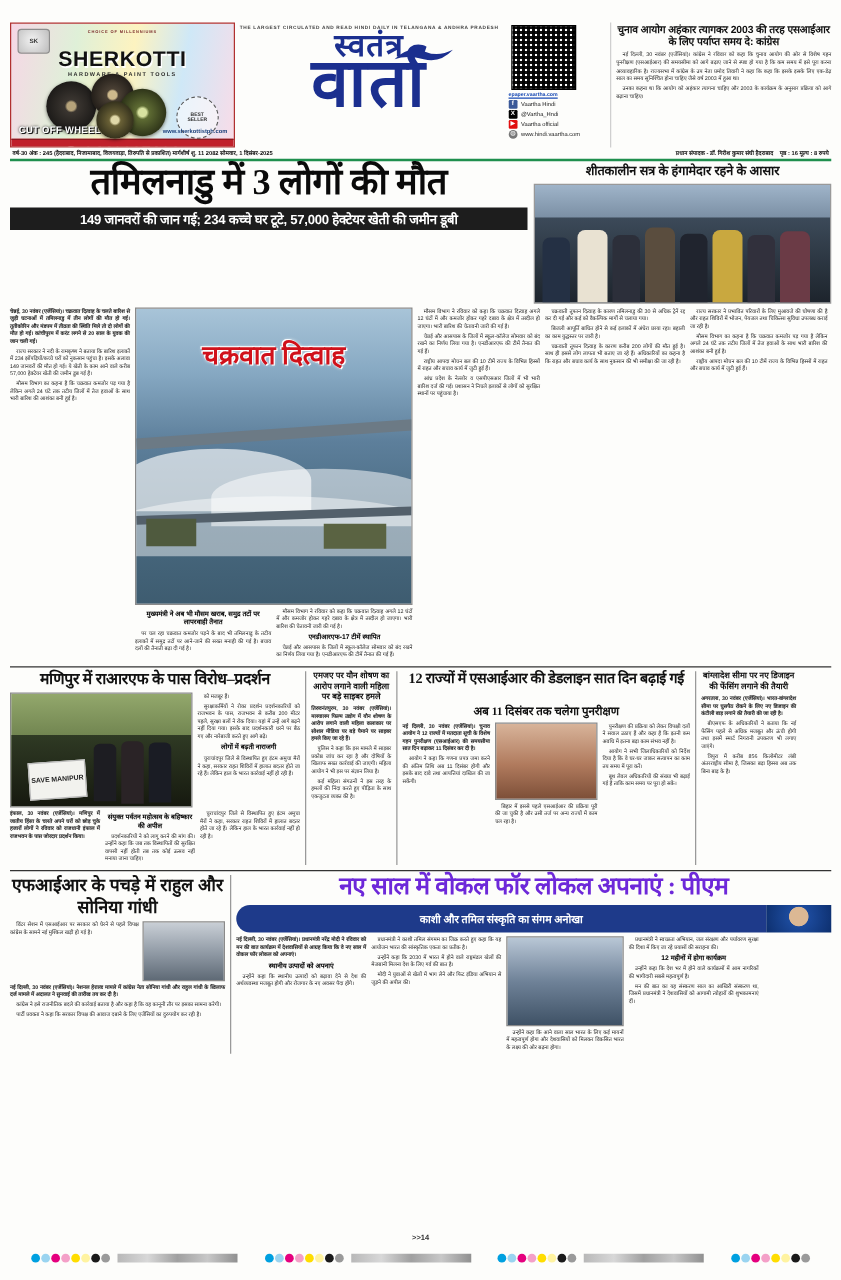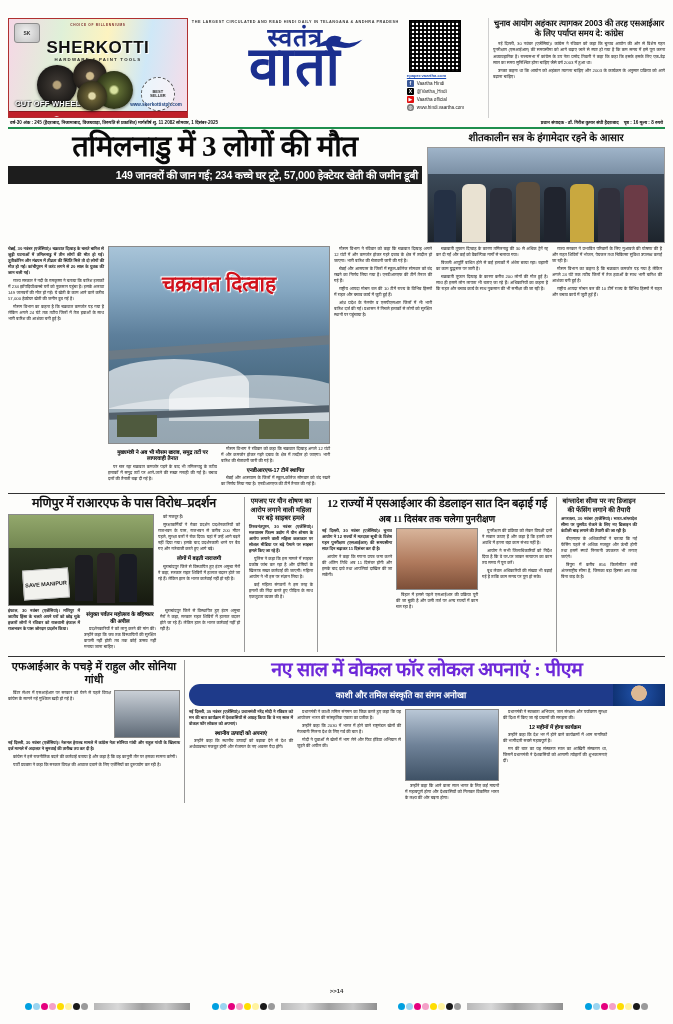--- a/index.html
+++ b/index.html
@@ -184,21 +184,21 @@
   .hero-row { display: flex; padding: 3px 8px 0 8px; gap: 5px; }
   .hero-left { flex: 1; }
   .hero-head {
     font-size: 29px; font-weight: bold; color: #0a0a0a;
     line-height: 1.02; letter-spacing: -.3px; text-align: center;
     font-family: "Liberation Serif","DejaVu Serif",serif;
   }
   .subhead-band {
     background: #1d1d1d; color: #fff;
     font-size: 10.5px; font-weight: bold;
-    padding: 2px 4px; margin-top: 4px; text-align: right;
+    padding: 2px 4px; margin-top: 4px; text-align: center;
     letter-spacing: -.2px; white-space: nowrap; overflow: hidden;
   }
   .hero-right { width: 238px; }
   .hr-head {
     font-size: 10.2px; font-weight: bold; text-align: center;
     color: #111; line-height: 1.15; letter-spacing: -.1px;
   }
   .hr-photo {
     margin-top: 3px; height: 96px; width: 100%;
     background: linear-gradient(#9fb4c9,#6b7f94 40%,#45525f);
@@ -213,21 +213,21 @@
   .col { font-size: 4.25px; line-height: 1.42; color: #1a1a1a; text-align: justify; }
   .col p { text-indent: 5px; margin-bottom: 2px; }
   .col .dateline { font-weight: bold; text-indent: 0; }
   .col h4 { font-size: 5.4px; text-align: center; font-weight: bold;
             margin: 3px 0 2px 0; line-height: 1.2; color: #000; }
   .c1 { width: 96px; }
   .photo-main {
     width: 222px; position: relative;
   }
   .pm-img {
-    height: 198px; width: 100%;
+    height: 238px; width: 100%;
     background: linear-gradient(#a8c4d8 0%,#86a8c2 22%,#5d7f9b 45%,#4a6b82 70%,#3e5c70 100%);
     border: 1px solid #8a8a8a; position: relative; overflow: hidden;
   }
   .cyc-title {
     position: absolute; left: 0; right: 0; top: 22px;
     text-align: center; font-size: 21px; font-weight: bold;
     color: #d0111b; text-shadow: 0 0 3px #fff, 1px 1px 0 #fff, -1px -1px 0 #fff;
     font-family: "Liberation Serif","DejaVu Serif",serif;
     letter-spacing: 0px;
   }
@@ -267,41 +267,41 @@
   .vsep { width: 1px; background: #999; }
   .nar1 { width: 64px; }
   .sir-block { width: 230px; }
   .sir-head {
     font-size: 11.4px; font-weight: bold; text-align: center;
     color: #111; line-height: 1.12; letter-spacing: -.2px;
     font-family: "Liberation Serif","DejaVu Serif",serif;
   }
   .sir-sub {
     font-size: 9.2px; font-weight: bold; text-align: center;
-    color: #111; margin-top: 2px;
+    color: #111; margin-top: 12px;
     font-family: "Liberation Serif","DejaVu Serif",serif;
   }
   .sir-body { display: flex; gap: 4px; margin-top: 3px; }
   .sir-photo {
     width: 82px; height: 62px;
     background: linear-gradient(#d8b49a,#b07a5d 55%,#7d4f38);
     border: 1px solid #8a8a8a;
   }
   .bd-block { width: 76px; }
   .bd-head {
     font-size: 6.6px; font-weight: bold; text-align: center;
     color: #111; line-height: 1.25;
   }
 
   
   .bot-sep { height: 1px; background: #333; margin: 4px 8px 0 8px; }
   .bot-wrap { display: flex; padding: 3px 8px 0 8px; gap: 4px; }
   .fir-block { width: 172px; }
   .fir-head {
-    font-size: 11px; font-weight: bold; text-align: center;
+    font-size: 14px; font-weight: bold; text-align: center;
     color: #111; line-height: 1.2;
   }
   .fir-body { display: flex; gap: 3px; margin-top: 3px; }
   .fir-photo {
     width: 66px; height: 48px;
     background: linear-gradient(#c9cfd6,#8e98a3 55%,#5f6a76);
     border: 1px solid #8a8a8a; flex: none;
   }
   .pm-block { flex: 1; }
   .pm-banner {

